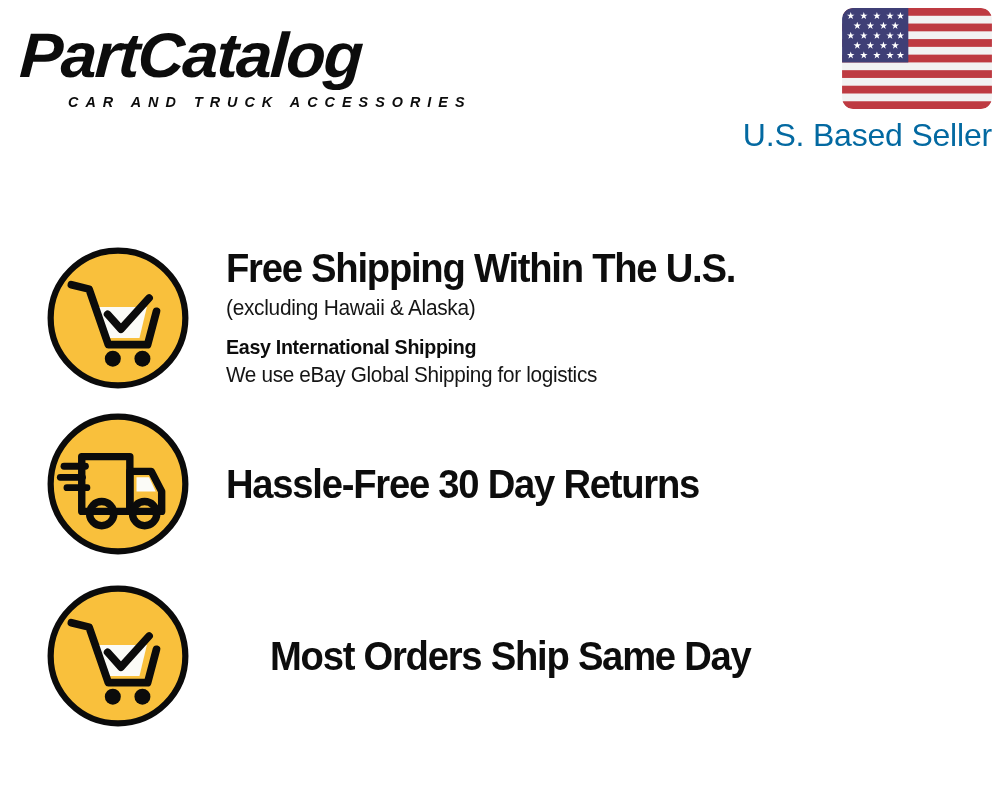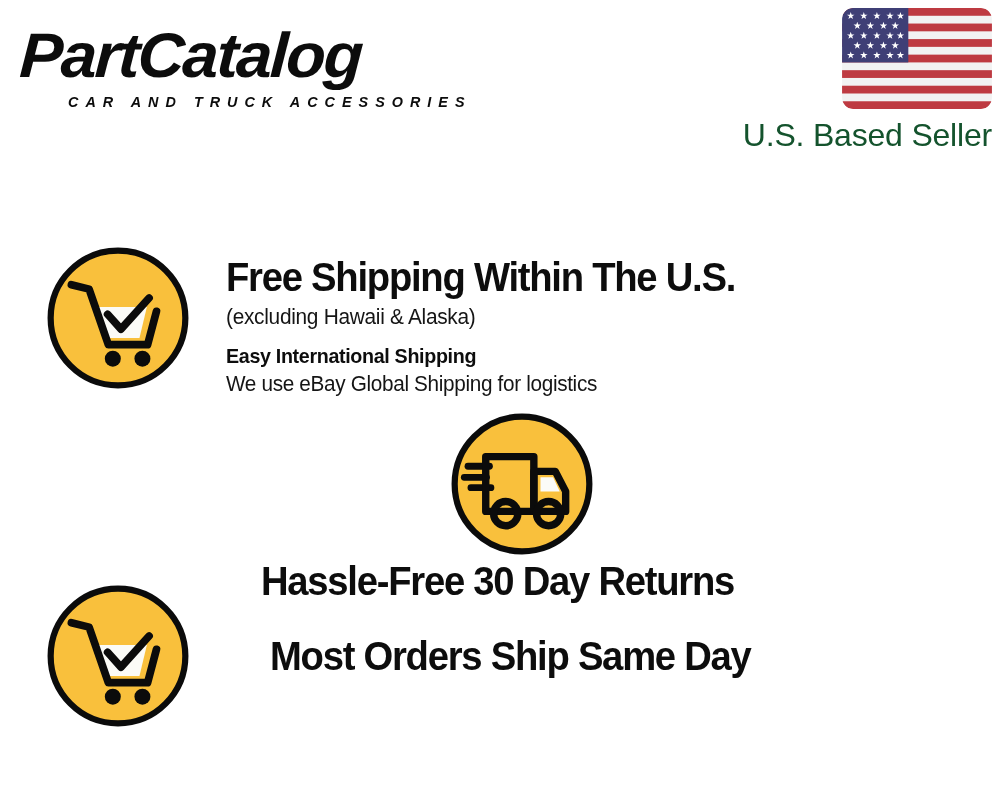--- a/index.html
+++ b/index.html
@@ -76,21 +76,21 @@
     overflow: hidden;
   }
   #seller-label {
     display: block;
     margin-top: 8px;
     font-family: "Liberation Sans", sans-serif;
     font-weight: 400;
     font-size: 32px;
     line-height: 36px;
     letter-spacing: -0.2px;
-    color: #14532d;
+    color: #0369a1;
     white-space: nowrap;
     text-align: right;
   }
 
   
   #features {
     position: absolute;
     left: 0;
     top: 238px;
     width: 1000px;
@@ -167,22 +167,22 @@
     letter-spacing: -0.35px;
     color: #151515;
     white-space: nowrap;
     transform: scaleX(0.965);
     transform-origin: left center;
   }
 
   
   #row-shipping { height: 160px; margin-bottom: 12px; align-items: flex-start; }
   #row-shipping .feature-icon-wrap { margin-top: 6px; }
-  #row-shipping .feature-text { margin-top: 16px; }
-  #row-returns { height: 148px; margin-bottom: 24px; flex-direction: column; }
+  #row-shipping .feature-text { margin-top: 7px; }
+  #row-returns { height: 148px; margin-bottom: 24px; }
   #row-sameday { height: 148px; margin-bottom: 0; gap: 44px; }
 </style>
 </head>
 <body>
 
 <div id="header">
 
   <div id="brand-logo">
     <span id="brand-wordmark">PartCatalog</span>
     <span id="brand-tagline">CAR AND TRUCK ACCESSORIES</span>

